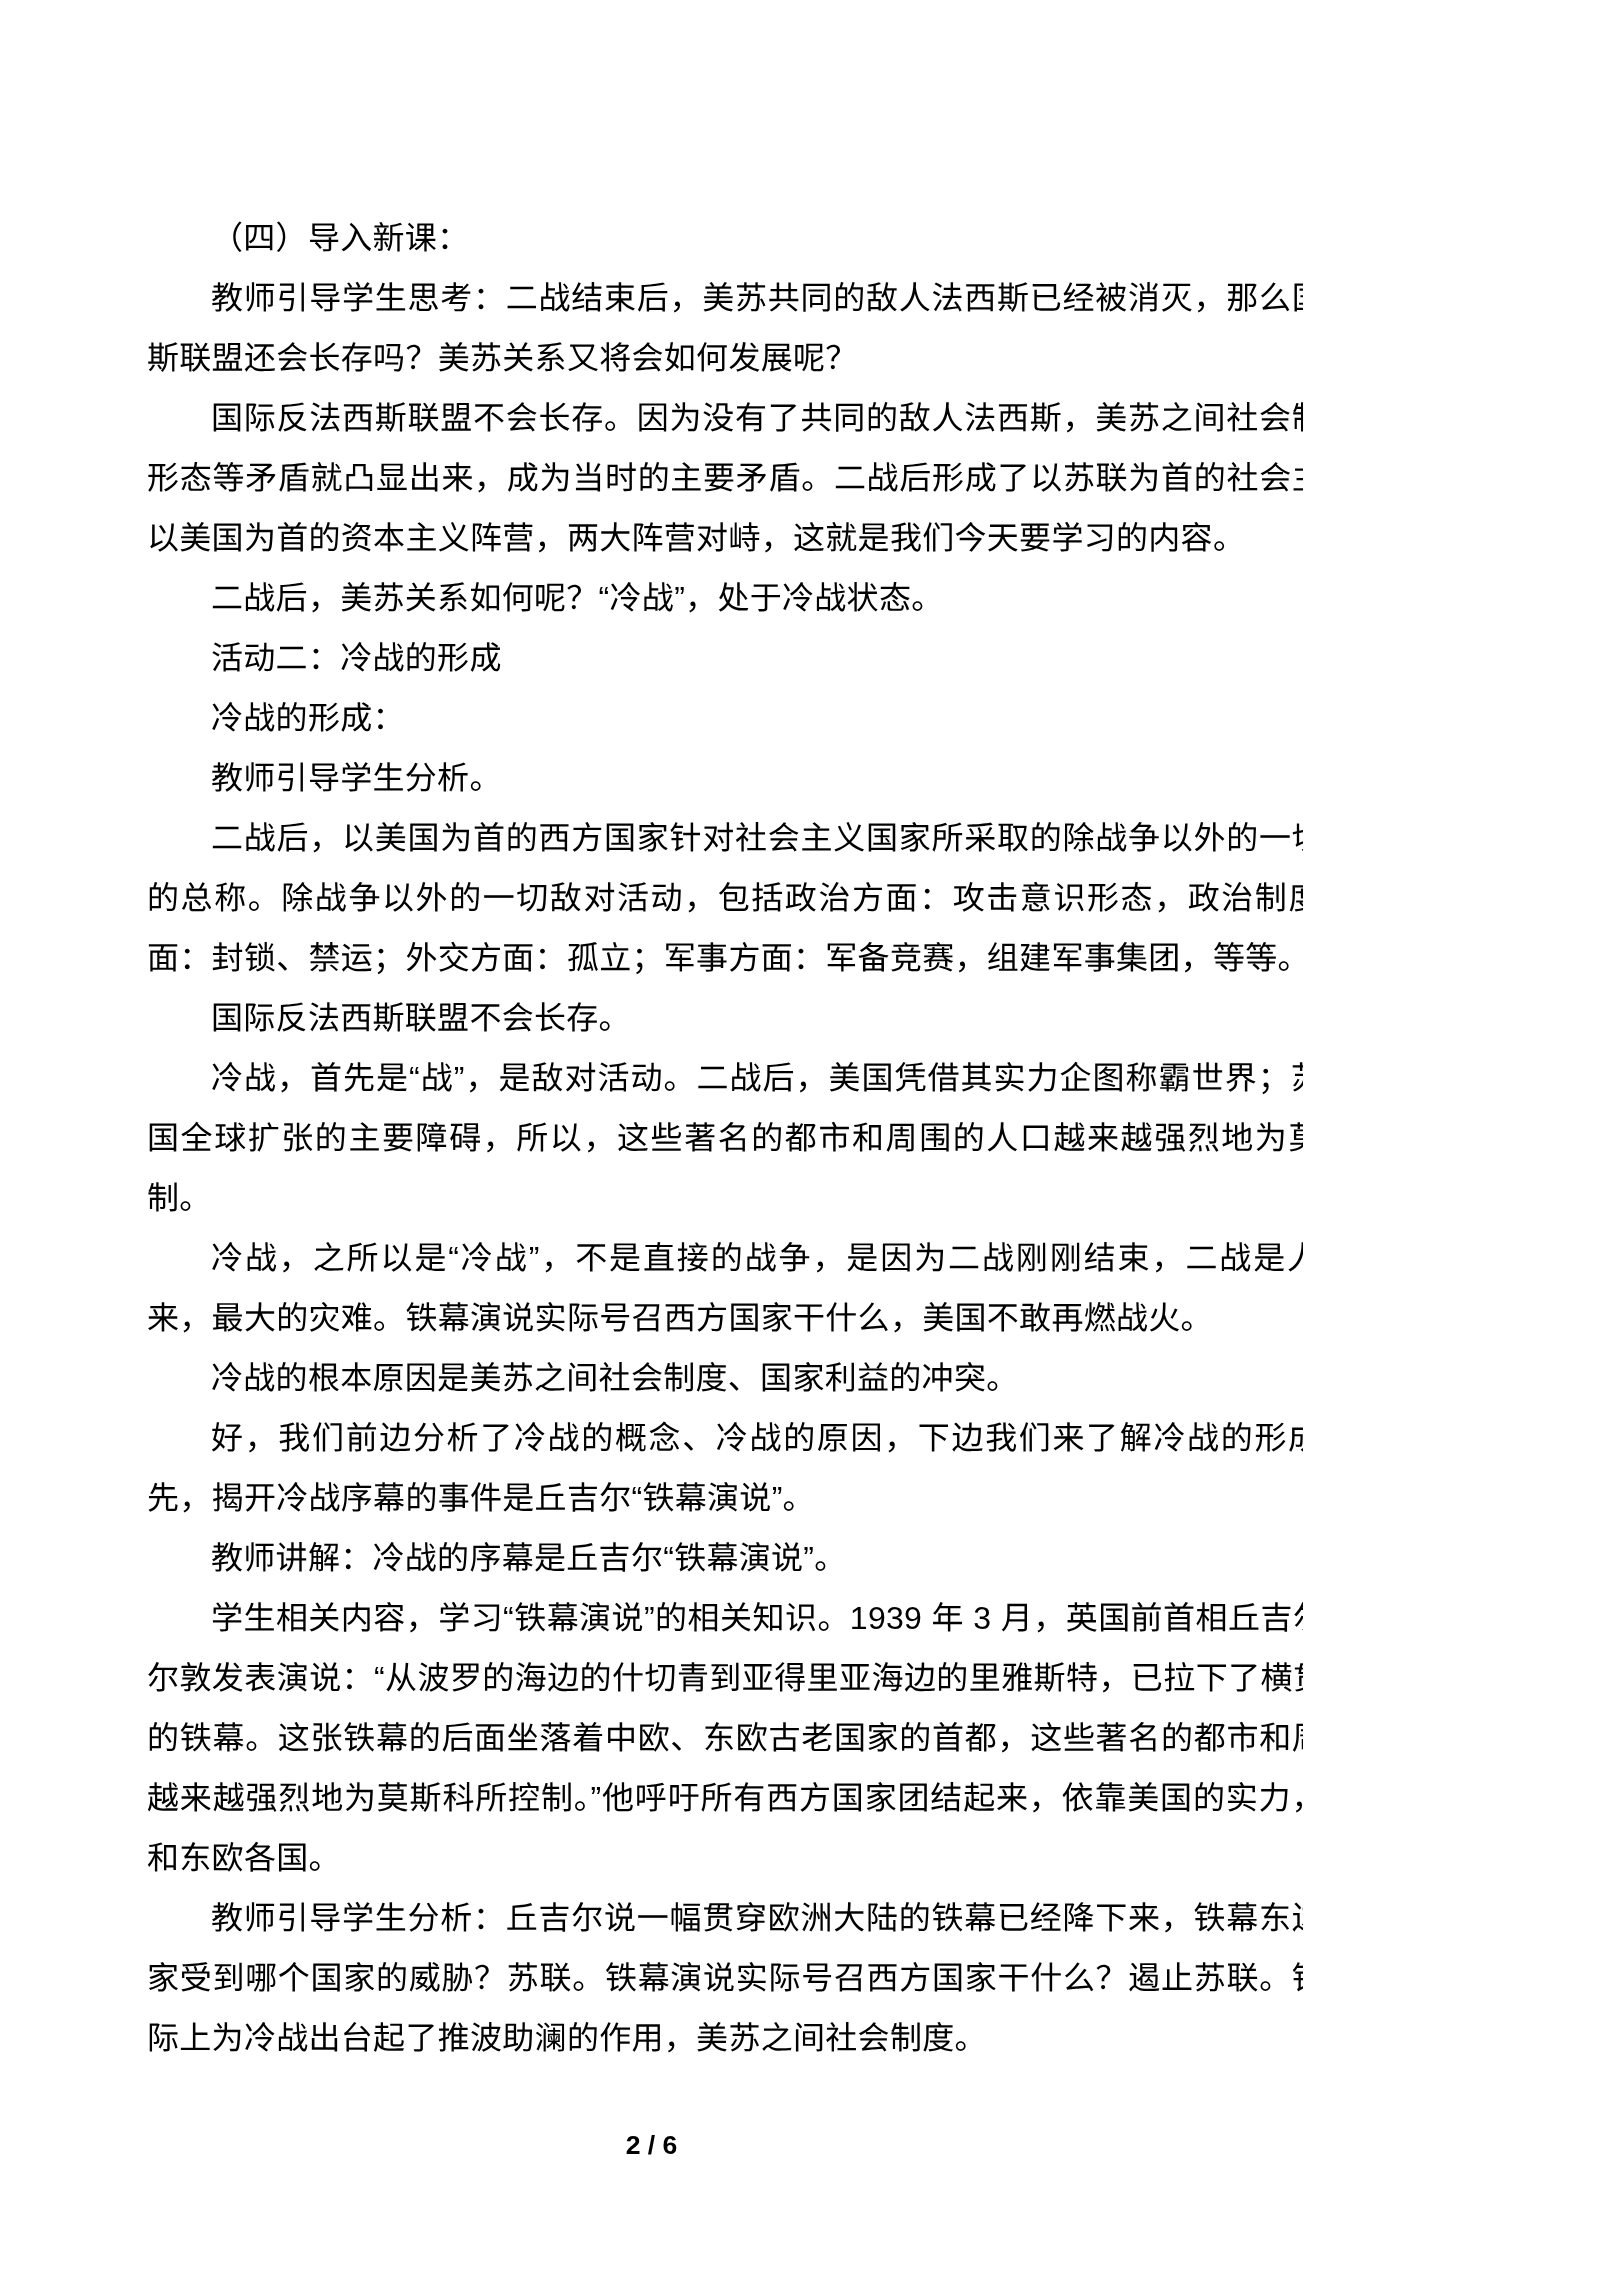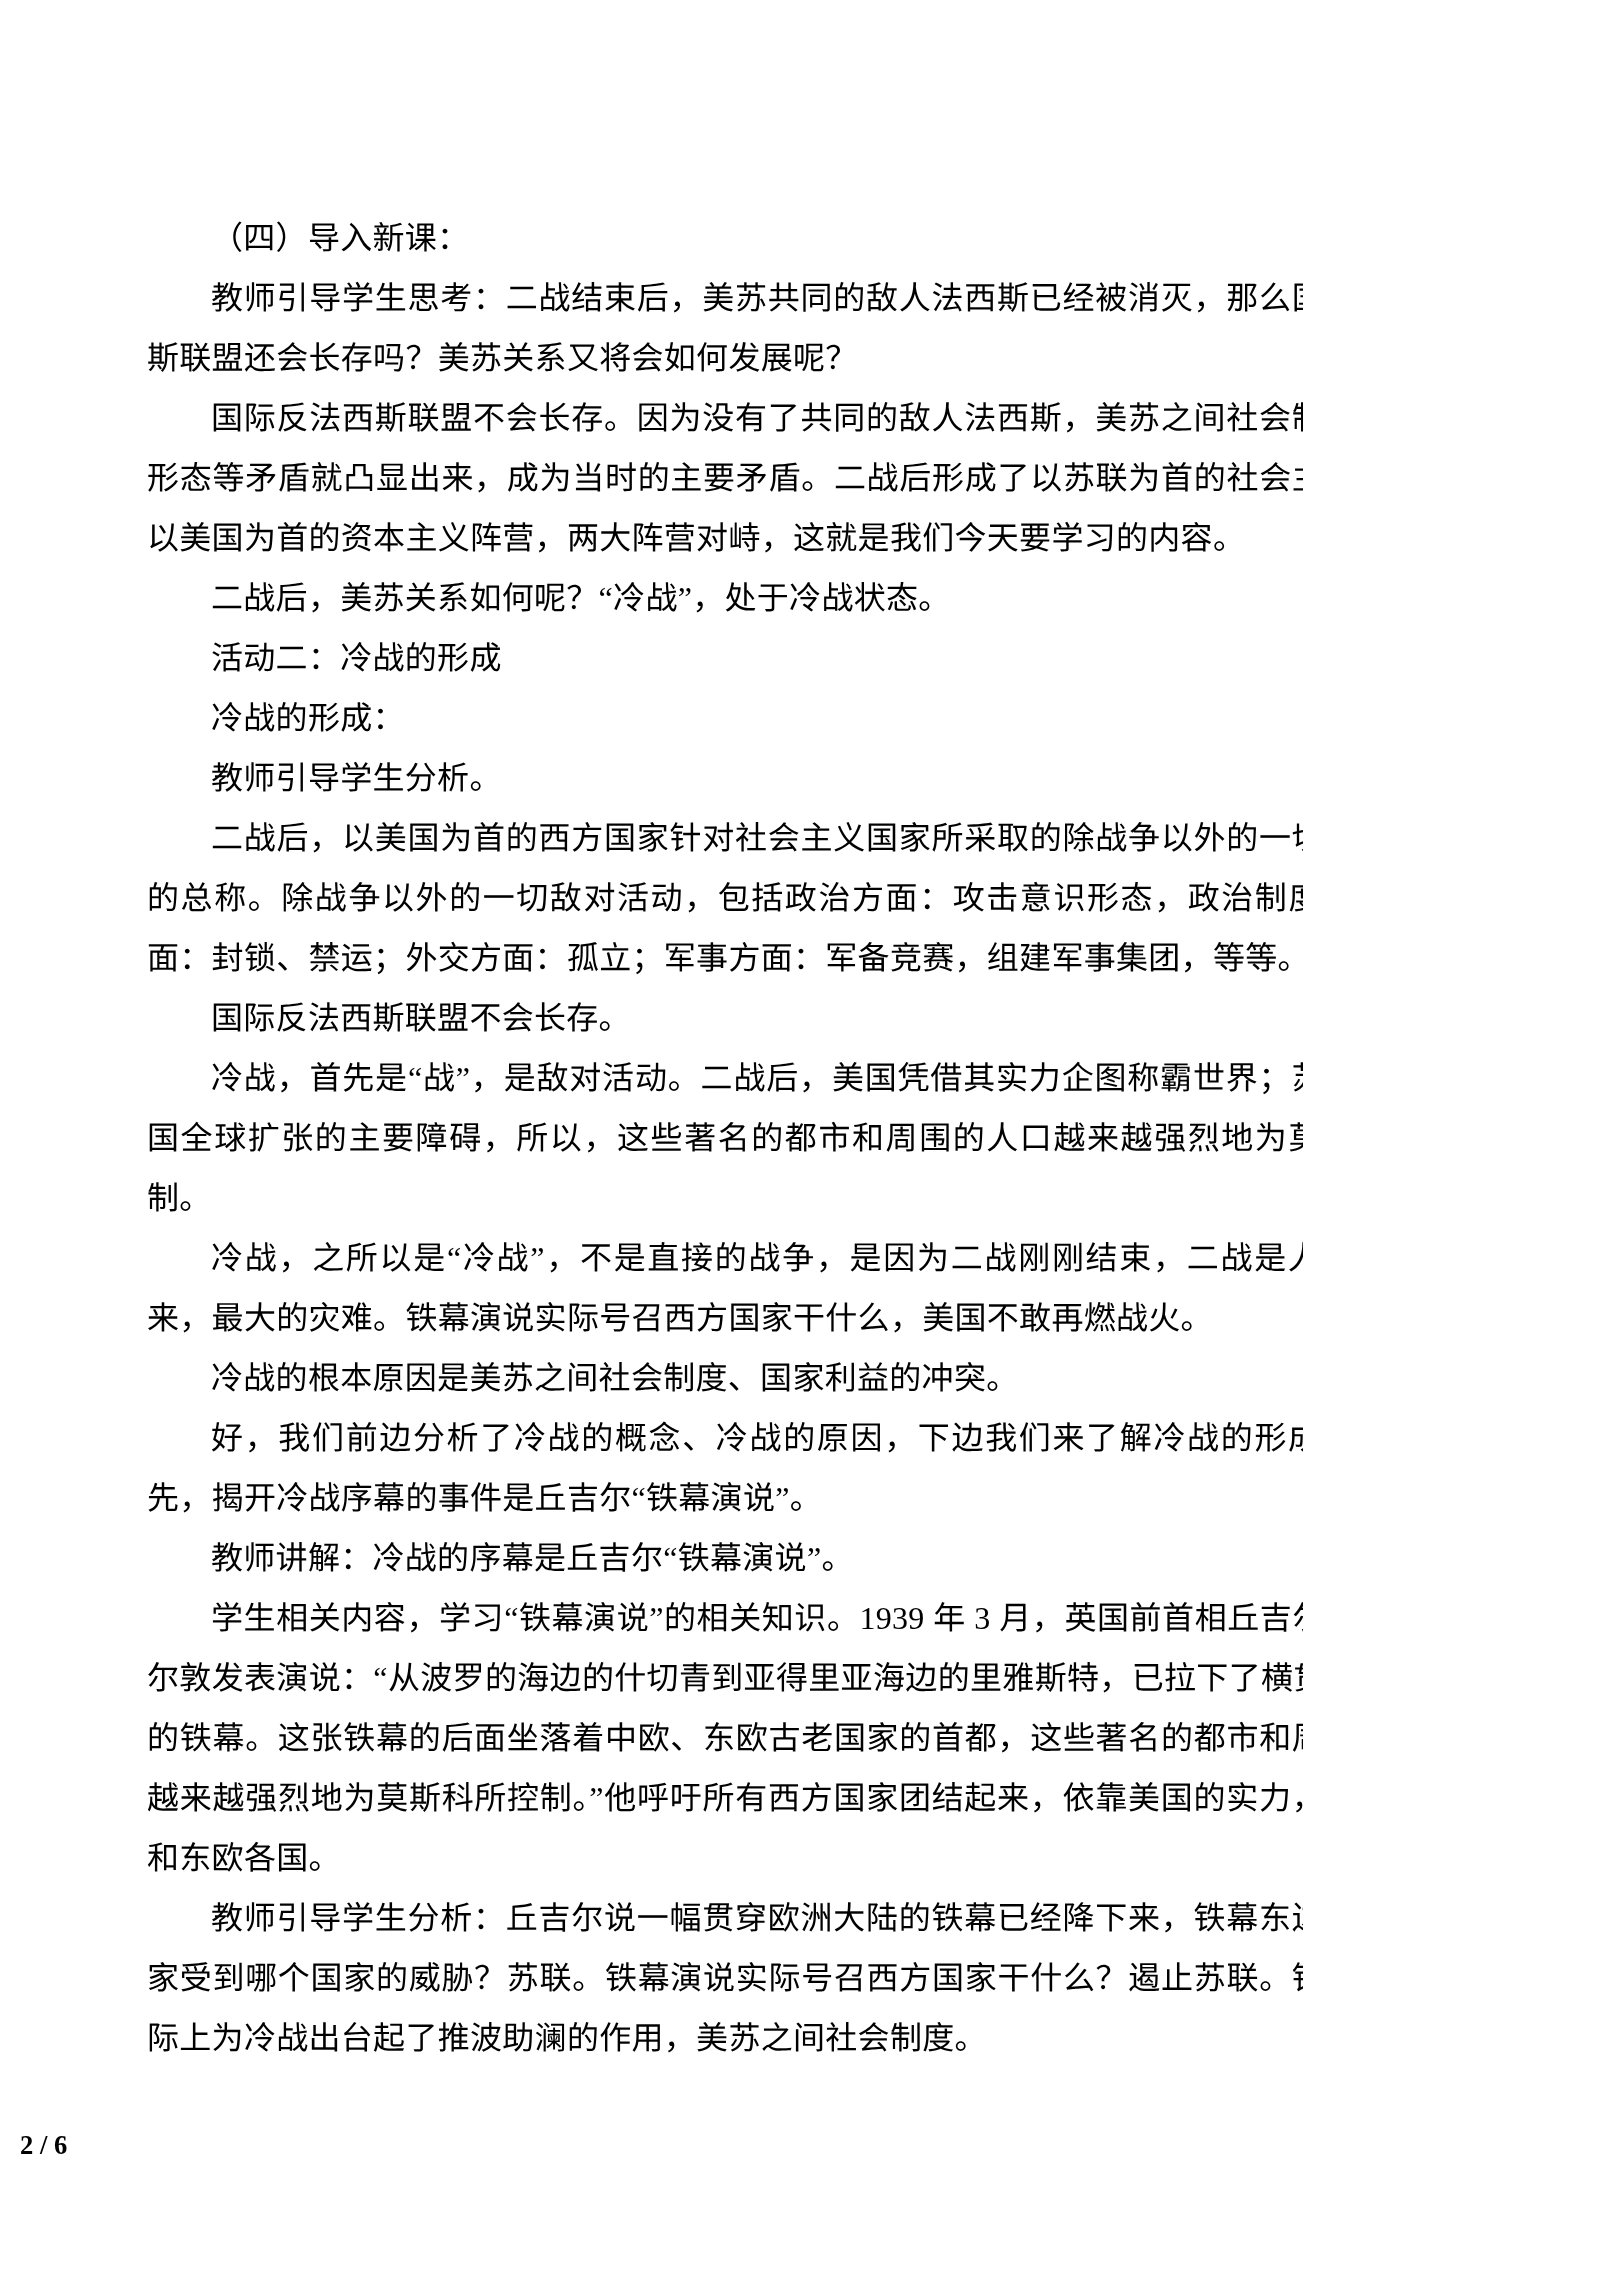--- a/index.html
+++ b/index.html
@@ -6,21 +6,21 @@
       margin: 0;
       padding: 0;
       background: #ffffff;
     }
     .page {
       position: relative;
       width: 1303px;
       height: 2295px;
       background: #ffffff;
       overflow: hidden;
-      font-family: Liberation Serif, serif;
+      font-family: Liberation Sans, sans-serif;
       color: #000000;
     }
     .content {
       position: absolute;
       left: 147px;
       top: 208px;
       width: 1308px;
       font-size: 32px;
       line-height: 60px;
       text-align: justify;
@@ -31,24 +31,24 @@
       margin: 0;
       padding: 0;
       text-indent: 2em;
       word-break: break-all;
     }
     .footer {
       position: absolute;
       left: 0;
       top: 2128px;
       width: 100%;
+      text-align: center;
       font-size: 26.6px;
       line-height: 34px;
       font-weight: bold;
-      padding-left: 20px;
     }
   </style>
 </head>
 <body>
 
 <div class="page">
   <div class="content">
     <p>（四）导入新课：</p>
     <p>教师引导学生思考：二战结束后，美苏共同的敌人法西斯已经被消灭，那么国际反法西斯联盟还会长存吗？美苏关系又将会如何发展呢？</p>
     <p>国际反法西斯联盟不会长存。因为没有了共同的敌人法西斯，美苏之间社会制度、意识形态等矛盾就凸显出来，成为当时的主要矛盾。二战后形成了以苏联为首的社会主义阵营和以美国为首的资本主义阵营，两大阵营对峙，这就是我们今天要学习的内容。</p>

